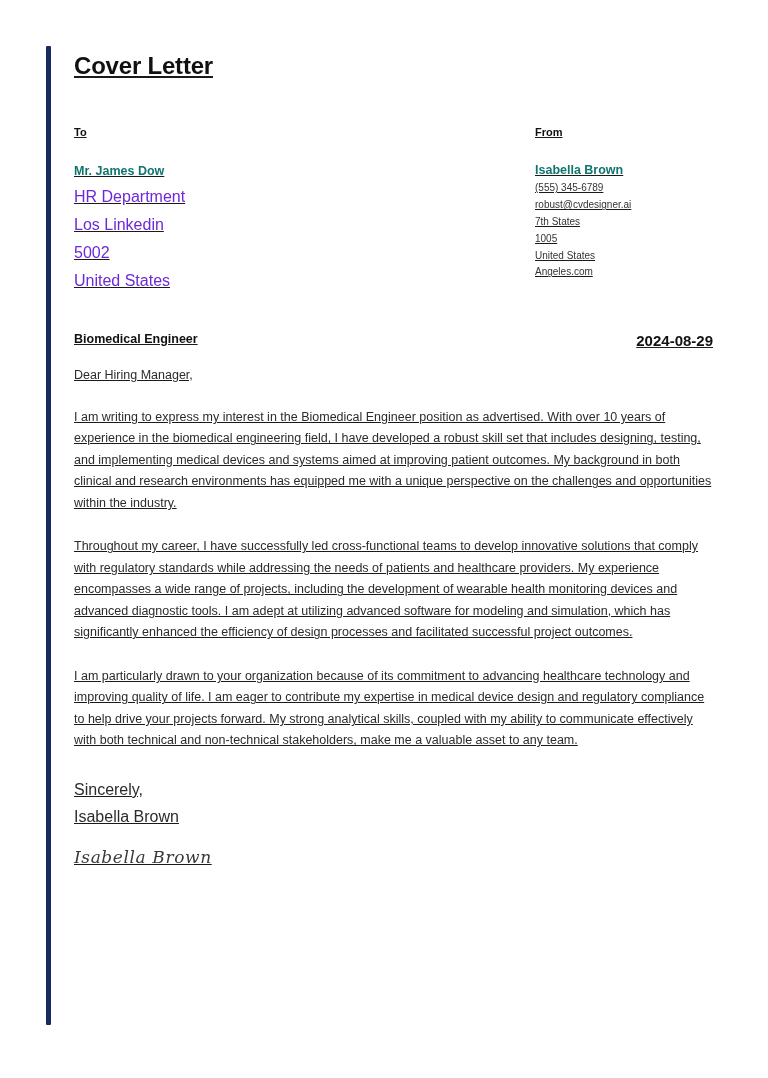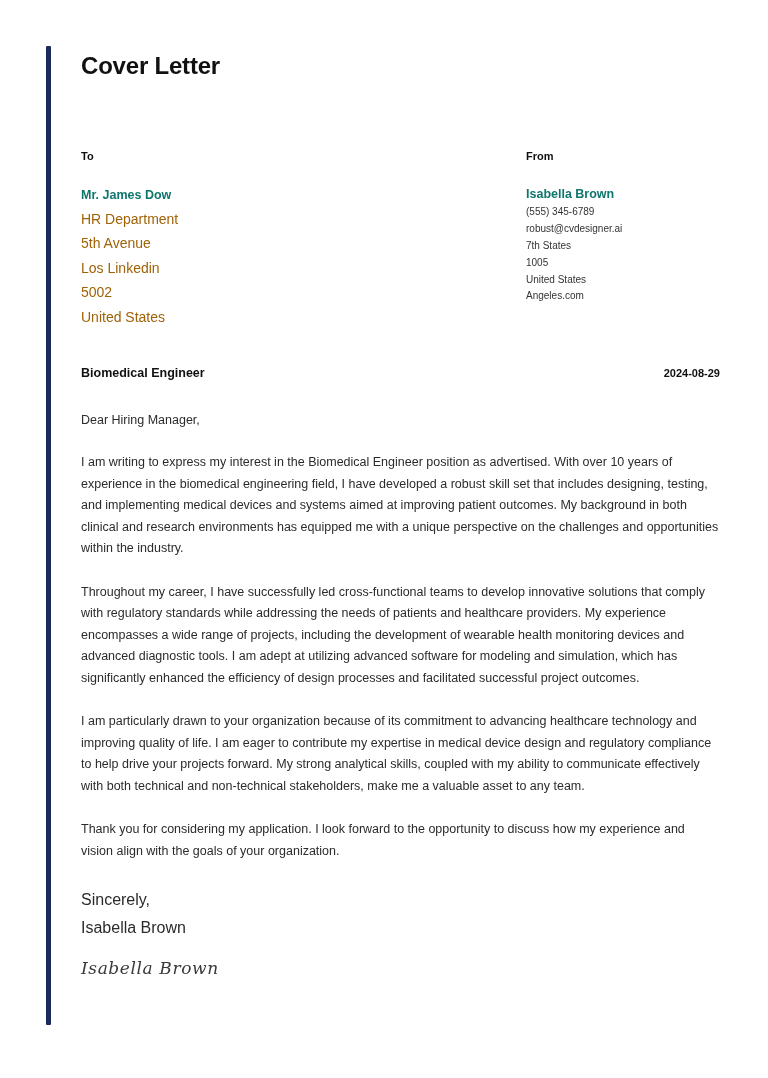--- a/index.html
+++ b/index.html
@@ -28,40 +28,42 @@
     left: 46px;
     top: 46px;
     width: 5px;
     height: 979px;
     background: #1b2a5e;
     border-radius: 1px;
   }
 
   .content {
     position: absolute;
-    left: 81px;
+    left: 74px;
     top: 46px;
     width: 639px;
+    text-decoration: underline;
   }
 
   
   .doc-title {
     font-size: 24px;
     font-weight: bold;
     letter-spacing: -0.2px;
     color: #111111;
     margin: 0;
     padding-top: 6px;
     line-height: 1.2;
   }
 
   
   .address-row {
     display: flex;
-    margin-top: 68px;
+    margin-top: 44px;
+    gap: 16px;
   }
   .addr-col-to {
     width: 445px;
     flex: 0 0 445px;
   }
   .addr-col-from {
     flex: 1 1 auto;
   }
   .addr-label {
     font-size: 11px;
@@ -72,57 +74,57 @@
   .addr-body {
     margin-top: 22px;
   }
   .addr-name {
     font-size: 12.5px;
     font-weight: bold;
     color: #0f766e;
     line-height: 1.75;
   }
   .addr-line {
-    font-size: 14px;
-    color: #a16207;
+    font-size: 16px;
+    color: #6d28d9;
     line-height: 1.75;
   }
   
   .addr-col-from .addr-name {
     font-size: 12.5px;
     line-height: 1.55;
   }
   .addr-col-from .addr-line {
     font-size: 10px;
     color: #333333;
     line-height: 1.68;
   }
 
   
   .subject-row {
     display: flex;
-    align-items: center;
+    align-items: flex-start;
     justify-content: space-between;
     margin-top: 37px;
   }
   .subject-title {
     font-size: 12.5px;
     font-weight: bold;
     color: #111111;
   }
   .subject-date {
-    font-size: 11px;
+    font-size: 15px;
     font-weight: bold;
     color: #111111;
     text-align: right;
   }
 
   
   .salutation {
-    margin-top: 30px;
+    margin-top: 16px;
     font-size: 12.5px;
     color: #2b2b2b;
     line-height: 1.6;
   }
   .para {
     margin-top: 22px;
     font-size: 12.5px;
     color: #2b2b2b;
     line-height: 1.72;
     text-align: left;
@@ -157,21 +159,20 @@
 
     <h1 class="doc-title">Cover Letter</h1>
 
     <div class="address-row">
 
       <div class="addr-col-to">
         <div class="addr-label">To</div>
         <div class="addr-body">
           <div class="addr-name">Mr. James Dow</div>
           <div class="addr-line">HR Department</div>
-          <div class="addr-line">5th Avenue</div>
           <div class="addr-line">Los Linkedin</div>
           <div class="addr-line">5002</div>
           <div class="addr-line">United States</div>
         </div>
       </div>
 
       <div class="addr-col-from">
         <div class="addr-label">From</div>
         <div class="addr-body">
           <div class="addr-name">Isabella Brown</div>
@@ -189,21 +190,20 @@
     <div class="subject-row">
       <div class="subject-title">Biomedical Engineer</div>
       <div class="subject-date">2024-08-29</div>
     </div>
 
     <div class="salutation">Dear Hiring Manager,</div>
 
     <p class="para">I am writing to express my interest in the Biomedical Engineer position as advertised. With over 10 years of experience in the biomedical engineering field, I have developed a robust skill set that includes designing, testing, and implementing medical devices and systems aimed at improving patient outcomes. My background in both clinical and research environments has equipped me with a unique perspective on the challenges and opportunities within the industry.</p>
     <p class="para">Throughout my career, I have successfully led cross-functional teams to develop innovative solutions that comply with regulatory standards while addressing the needs of patients and healthcare providers. My experience encompasses a wide range of projects, including the development of wearable health monitoring devices and advanced diagnostic tools. I am adept at utilizing advanced software for modeling and simulation, which has significantly enhanced the efficiency of design processes and facilitated successful project outcomes.</p>
     <p class="para">I am particularly drawn to your organization because of its commitment to advancing healthcare technology and improving quality of life. I am eager to contribute my expertise in medical device design and regulatory compliance to help drive your projects forward. My strong analytical skills, coupled with my ability to communicate effectively with both technical and non-technical stakeholders, make me a valuable asset to any team.</p>
-    <p class="para">Thank you for considering my application. I look forward to the opportunity to discuss how my experience and vision align with the goals of your organization.</p>
 
     <div class="closing">
       <div>Sincerely,</div>
       <div>Isabella Brown</div>
     </div>
 
     <div class="signature">Isabella Brown</div>
 
   </div>
 </div>

